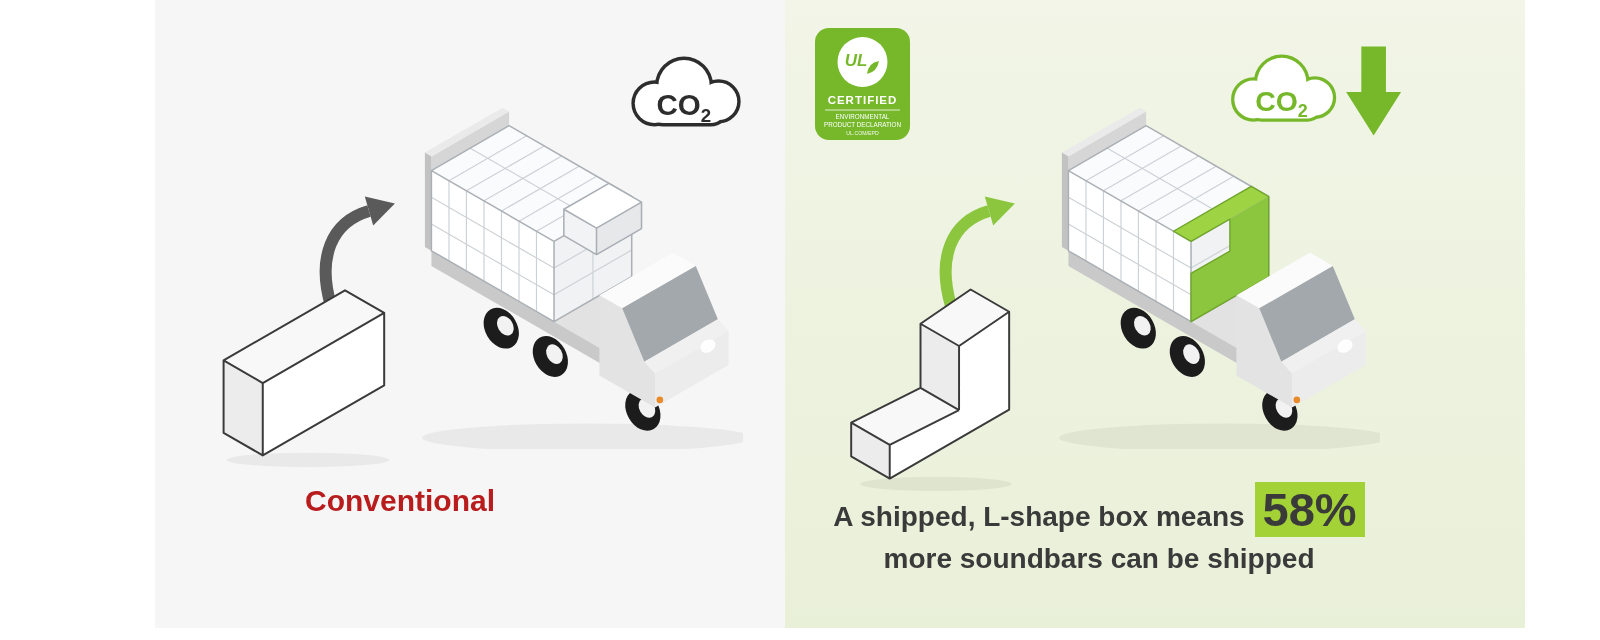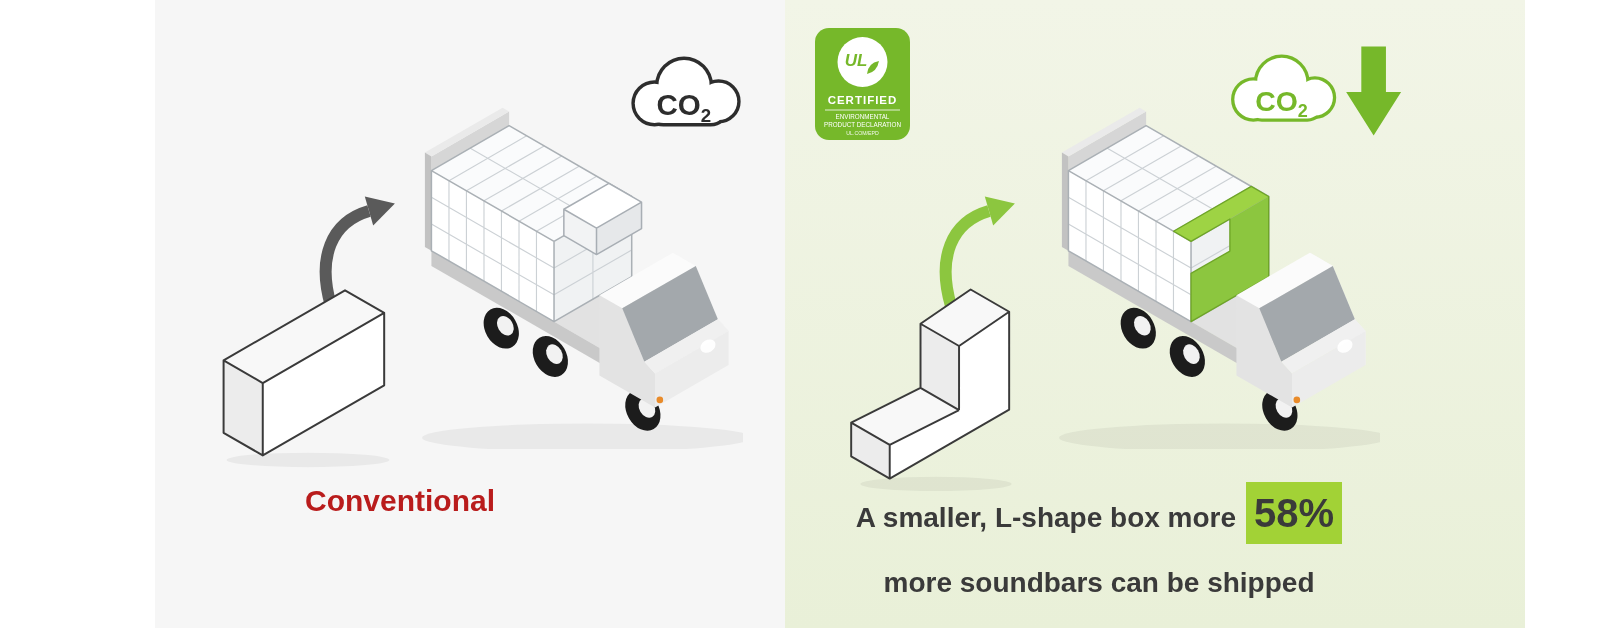--- a/index.html
+++ b/index.html
@@ -6,22 +6,22 @@
   .canvas{position:relative;width:1600px;height:640px;background:#ffffff;overflow:hidden;
           font-family:"Liberation Sans",sans-serif;}
   .abs{position:absolute;}
   .panel{position:absolute;top:0;height:628px;}
   .panel-left{left:155px;width:630px;background:#f6f6f6;}
   .panel-right{left:785px;width:740px;background:linear-gradient(180deg,#f2f5e7 0%,#e9f0d8 100%);}
   .caption-left{left:95px;top:484px;width:300px;text-align:center;
                 font-size:30px;font-weight:bold;color:#b91c1c;}
   .caption-right{left:0;top:482px;width:628px;text-align:center;color:#3a3a3a;font-weight:bold;}
   .cap-line1{display:flex;justify-content:center;align-items:baseline;gap:10px;font-size:28px;}
-  .hl{font-size:40px;background:#a2d236;padding:10px 8px;line-height:1.05;}
-  .cap-line2{font-size:28px;margin-top:23px;}
+  .hl{font-size:47px;background:#a2d236;padding:3px 8px;line-height:1.05;}
+  .cap-line2{font-size:28px;margin-top:6px;}
   svg text{font-family:"Liberation Sans",sans-serif;}
 </style>
 </head>
 <body>
 
 <div class="canvas">
 
   <svg width="0" height="0" style="position:absolute" aria-hidden="true">
     <defs>
       <g id="truck-back">
@@ -168,20 +168,20 @@
       <polygon points="48,214 182.2,136.5 182.2,26.5 125.9,65 125.9,137 48,176" fill="#ffffff"></polygon>
       <polygon points="48,214 4.7,189 4.7,151 48,176" fill="#ececec"></polygon>
       <polygon points="48,176 125.9,137 82.6,112 4.7,151" fill="#f8f8f8"></polygon>
       <polygon points="125.9,137 125.9,65 82.6,40 82.6,112" fill="#ececec"></polygon>
       <polygon points="125.9,65 182.2,26.5 138.9,1.5 82.6,40" fill="#f8f8f8"></polygon>
       <path fill="none" stroke="#3a3a3a" stroke-width="2.2" stroke-linejoin="round" d="M48 214 L182.2 136.5 L182.2 26.5 L138.9 1.5 L82.6 40 L82.6 112 L4.7 151 L4.7 189 Z M48 214 L48 176 M48 176 L4.7 151 M48 176 L125.9 137 M125.9 137 L125.9 65 M125.9 65 L182.2 26.5 M125.9 65 L82.6 40 M125.9 137 L82.6 112"></path>
     </svg>
 
     <div class="caption-right abs">
       <div class="cap-line1">
-        <span>A smaller, L-shape box more</span>
+        <span>A shipped, L-shape box means</span>
         <span class="hl">58%</span>
       </div>
       <div class="cap-line2">more soundbars can be shipped</div>
     </div>
   </div>
 
 </div>
 
 </body></html>

